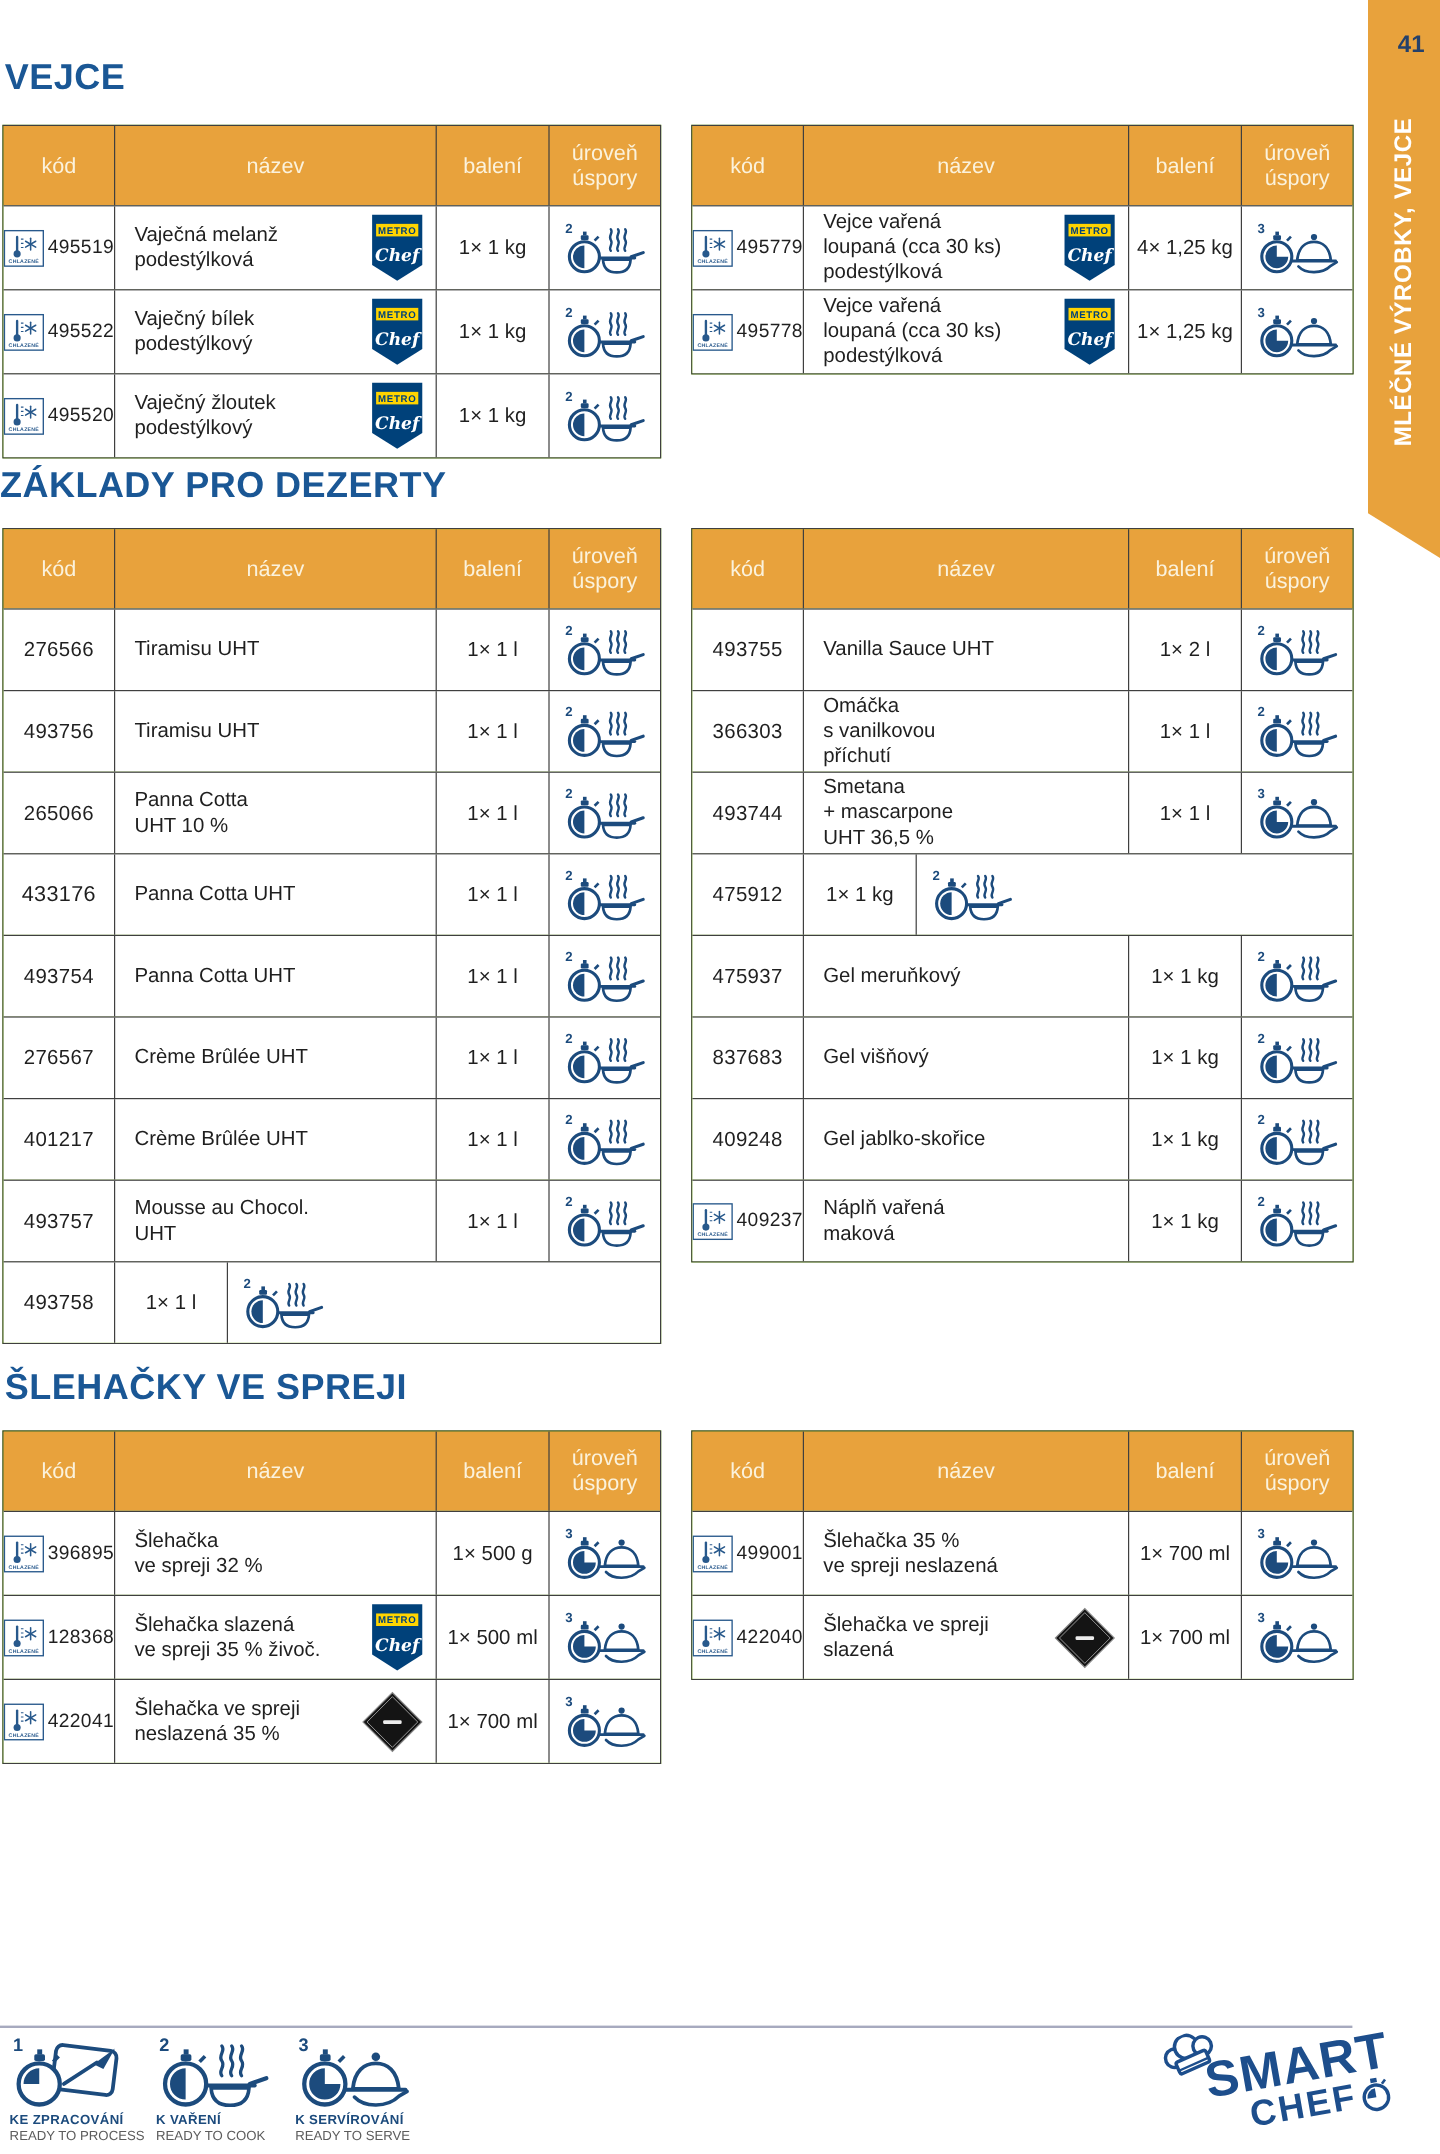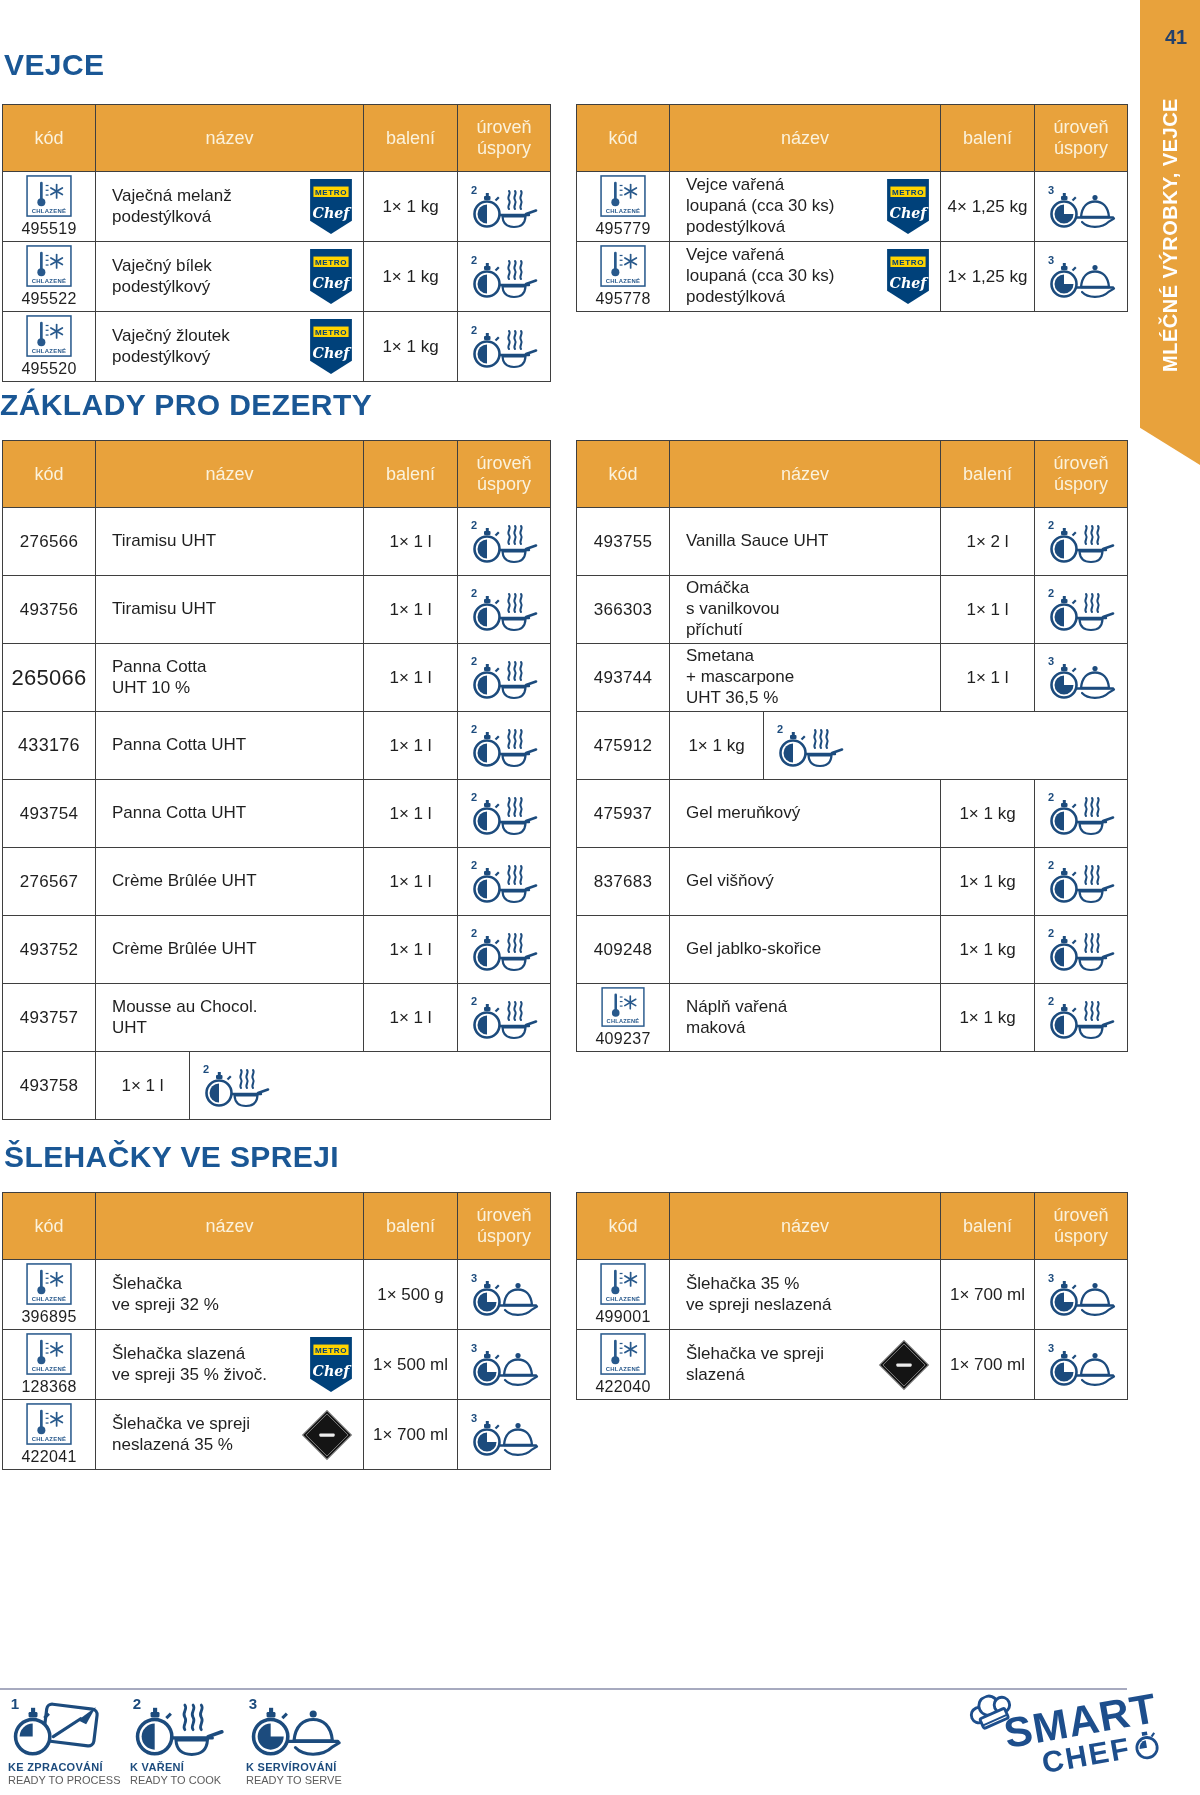--- a/index.html
+++ b/index.html
@@ -14,21 +14,21 @@
   .th{display:flex;align-items:center;justify-content:center;color:#fbf2dc;font-size:18px;
       white-space:pre-line;text-align:center;border-left:1px solid #3f3f3f;line-height:1.15}
   .th:first-child{border-left:none}
   .trow{display:flex;border-top:1px solid #3f3f3f;background:#fff}
   .td{border-left:1px solid #3f3f3f;display:flex;align-items:center;justify-content:center;position:relative}
   .td:first-child{border-left:none}
   .c0{width:92px;flex:none}
   .c1{flex:1;min-width:0}
   .c2{width:94px;flex:none}
   .c3{width:93px;flex:none}
-  .codecell{flex-direction:column;gap:3px;padding:3px 0}
+  .codecell{gap:3px;padding:3px 0}
   .code{font-size:17px;color:#1f1f1f;letter-spacing:.3px}
   .namecell{justify-content:flex-start;padding:4px 10px 4px 16px}
   .nm{font-size:17px;line-height:1.22;white-space:pre-line;flex:1}
   .brand{flex:none;margin-left:4px;display:flex;align-items:center}
   .pack{font-size:17px;white-space:nowrap}
   .save svg{display:block}
 
   .side-tab{position:absolute;left:1140px;top:0;width:60px;height:465px;background:#e8a23c;
             clip-path:polygon(0 0,100% 0,100% 100%,0 92%)}
   .page-num{position:absolute;top:26px;left:0;width:72px;text-align:center;
@@ -372,21 +372,21 @@
             <rect x="15" y="13" width="6.5" height="4" rx="1" fill="#1c4b7d"></rect>
     <rect x="16.8" y="10" width="3" height="3.2" fill="#1c4b7d"></rect>
     <line x1="26.5" y1="17.5" x2="29.8" y2="14.2" stroke="#1c4b7d" stroke-width="2.2"></line>
     <circle cx="18" cy="31" r="12.5" fill="#fff" stroke="#1c4b7d" stroke-width="2.6"></circle>
     <path d="M18,31 L18,21.5 A9.5,9.5 0 0 0 18,40.5 Z" fill="#1c4b7d"></path>
           </svg>
         </div>
       </div>
       <div class="trow" style="height:68px">
         <div class="td c0 codecell">
-          <div class="code" style="font-size:22px">265066</div>
+          <div class="code" style="font-size:17px">265066</div>
         </div>
         <div class="td c1 namecell">
           <div class="nm">Panna Cotta
 UHT 10 %</div>
         </div>
         <div class="td c2 pack">1× 1 l</div>
         <div class="td c3 save">
           <svg viewBox="0 0 70 48" width="70" height="48">
     <text x="2" y="11" font-size="11" font-weight="bold" fill="#1c4b7d" font-family="Liberation Sans, sans-serif">2</text>
     <path d="M40,26 c-2.5,-3 2.5,-5.5 0,-9 c-2.5,-3.5 2.5,-6 0,-9" stroke="#1c4b7d" stroke-width="2" fill="none" stroke-linecap="round"></path>
@@ -473,21 +473,21 @@
             <rect x="15" y="13" width="6.5" height="4" rx="1" fill="#1c4b7d"></rect>
     <rect x="16.8" y="10" width="3" height="3.2" fill="#1c4b7d"></rect>
     <line x1="26.5" y1="17.5" x2="29.8" y2="14.2" stroke="#1c4b7d" stroke-width="2.2"></line>
     <circle cx="18" cy="31" r="12.5" fill="#fff" stroke="#1c4b7d" stroke-width="2.6"></circle>
     <path d="M18,31 L18,21.5 A9.5,9.5 0 0 0 18,40.5 Z" fill="#1c4b7d"></path>
           </svg>
         </div>
       </div>
       <div class="trow" style="height:68px">
         <div class="td c0 codecell">
-          <div class="code" style="font-size:17px">493752</div>
+          <div class="code" style="font-size:17px">401217</div>
         </div>
         <div class="td c1 namecell">
           <div class="nm">Crème Brûlée UHT</div>
         </div>
         <div class="td c2 pack">1× 1 l</div>
         <div class="td c3 save">
           <svg viewBox="0 0 70 48" width="70" height="48">
     <text x="2" y="11" font-size="11" font-weight="bold" fill="#1c4b7d" font-family="Liberation Sans, sans-serif">2</text>
     <path d="M40,26 c-2.5,-3 2.5,-5.5 0,-9 c-2.5,-3.5 2.5,-6 0,-9" stroke="#1c4b7d" stroke-width="2" fill="none" stroke-linecap="round"></path>
             <path d="M46,26 c-2.5,-3 2.5,-5.5 0,-9 c-2.5,-3.5 2.5,-6 0,-9" stroke="#1c4b7d" stroke-width="2" fill="none" stroke-linecap="round"></path>

